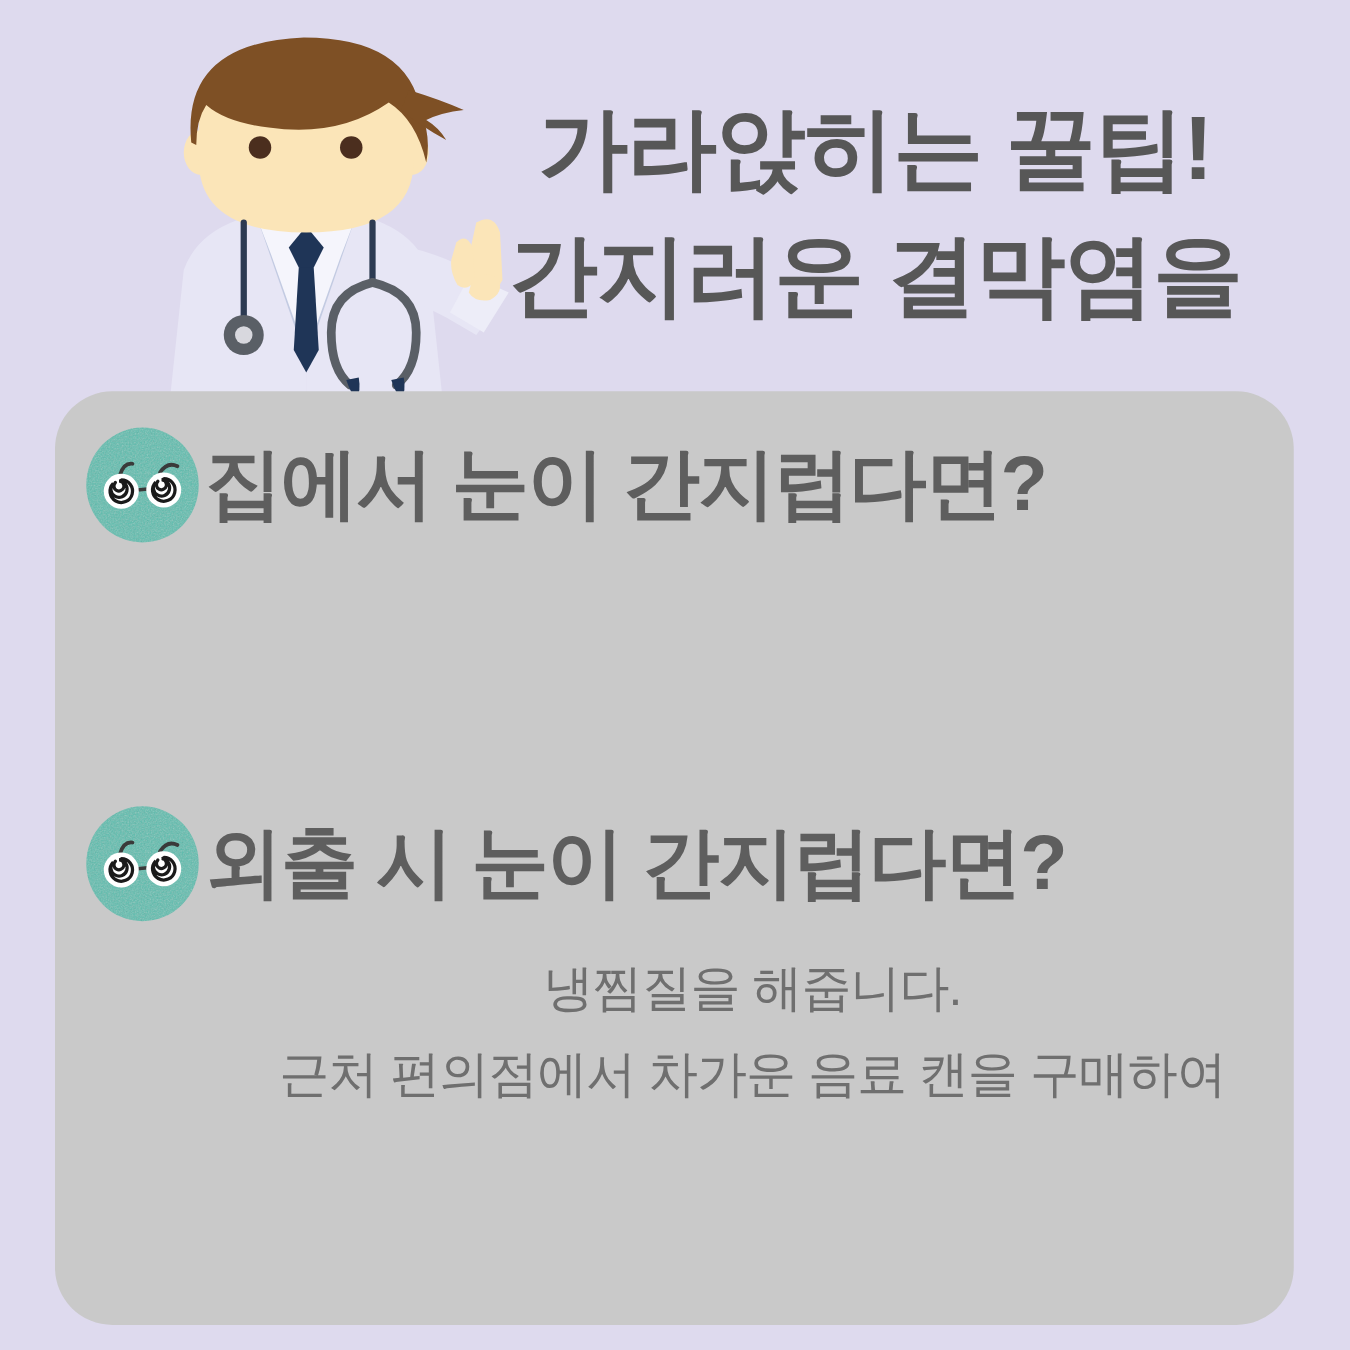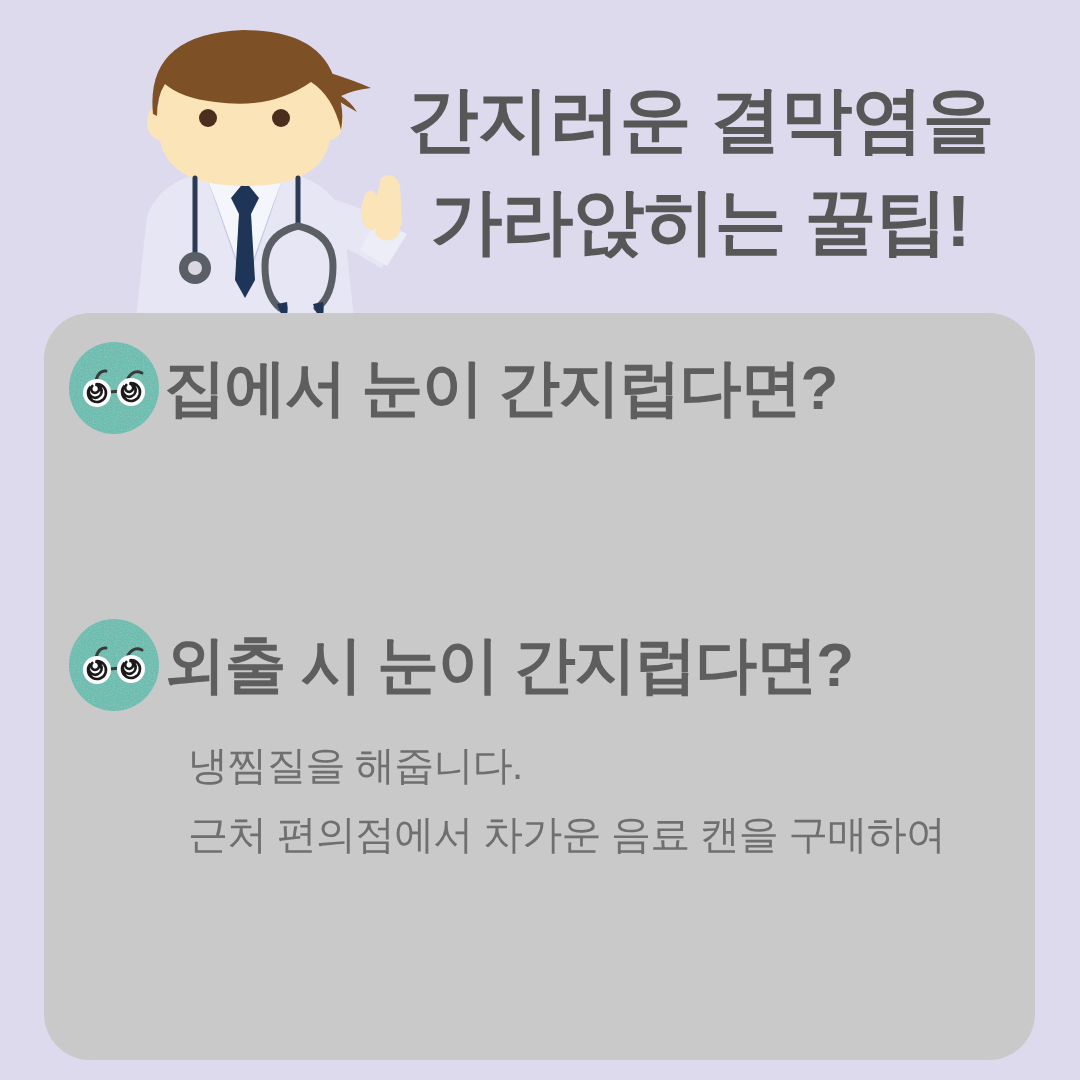--- a/index.html
+++ b/index.html
@@ -52,23 +52,23 @@
     position: absolute;
     left: 44px;
     top: 313px;
     width: 991px;
     height: 747px;
     background: #C9C9C9;
     border-radius: 46px;
   }
 
   
-  .section { position: absolute; left: 22px; width: 950px; }
+  .section { position: absolute; left: 22px; width: 950px; text-align: center; }
   #section-0 { top: 27px; }
-  #section-1 { top: 304px; }
+  #section-1 { top: 330px; }
 
   .section-head {
     display: flex;
     align-items: center;
     height: 96px;
   }
   .spiral-eye-icon {
     flex: 0 0 auto;
     width: 96px;
     height: 96px;
@@ -146,22 +146,22 @@
       <circle cx="100" cy="250" r="16" fill="#5A5F66"></circle>
       <circle cx="100" cy="250" r="7" fill="#D8D8DE"></circle>
       <path d="M203 208 Q170 216 170 248 Q170 278 185 290" fill="none" stroke="#5A5F66" stroke-width="7" stroke-linecap="round"></path>
       <path d="M203 208 Q238 216 238 248 Q238 278 222 290" fill="none" stroke="#5A5F66" stroke-width="7" stroke-linecap="round"></path>
       <path d="M182 286 Q186 298 190 300 Q194 296 192 284 Z" fill="#1F3557"></path>
       <path d="M218 286 Q222 298 226 300 Q230 296 228 284 Z" fill="#1F3557"></path>
     </svg>
   </div>
 
   <div id="title-block">
+    <div class="title-line">가라앉히는 꿀팁!</div>
     <div class="title-line">간지러운 결막염을</div>
-    <div class="title-line">가라앉히는 꿀팁!</div>
   </div>
 
   <div id="card">
 
     <div class="section" id="section-0">
       <div class="section-head">
         <span class="spiral-eye-icon">
           <svg viewBox="0 0 96 96" width="96" height="96" xmlns="http://www.w3.org/2000/svg">
             <defs>
               <filter id="grain0" x="0" y="0" width="100%" height="100%">

